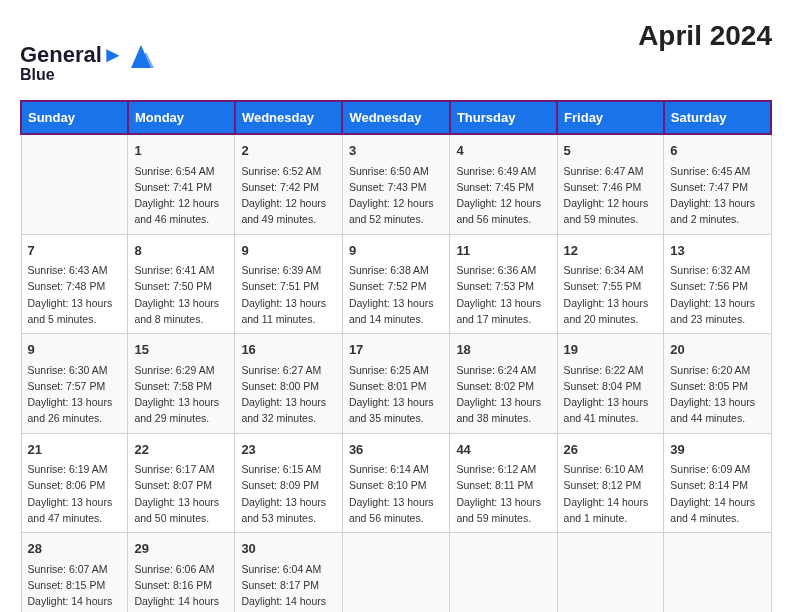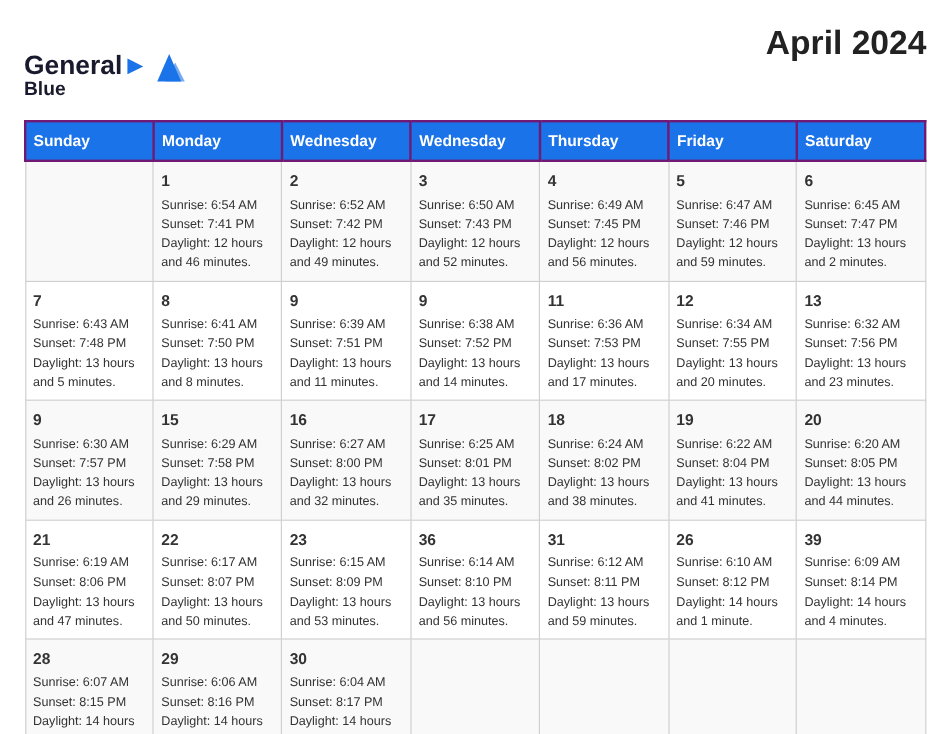--- a/index.html
+++ b/index.html
@@ -208,21 +208,21 @@
         </td>
         <td>
           <span class="day-num">23</span>
           <div class="day-info">Sunrise: 6:15 AM<br>Sunset: 8:09 PM<br>Daylight: 13 hours<br>and 53 minutes.</div>
         </td>
         <td>
           <span class="day-num">36</span>
           <div class="day-info">Sunrise: 6:14 AM<br>Sunset: 8:10 PM<br>Daylight: 13 hours<br>and 56 minutes.</div>
         </td>
         <td>
-          <span class="day-num">31</span>
+          <span class="day-num">44</span>
           <div class="day-info">Sunrise: 6:12 AM<br>Sunset: 8:11 PM<br>Daylight: 13 hours<br>and 59 minutes.</div>
         </td>
         <td>
           <span class="day-num">26</span>
           <div class="day-info">Sunrise: 6:10 AM<br>Sunset: 8:12 PM<br>Daylight: 14 hours<br>and 1 minute.</div>
         </td>
         <td>
           <span class="day-num">39</span>
           <div class="day-info">Sunrise: 6:09 AM<br>Sunset: 8:14 PM<br>Daylight: 14 hours<br>and 4 minutes.</div>
         </td>

